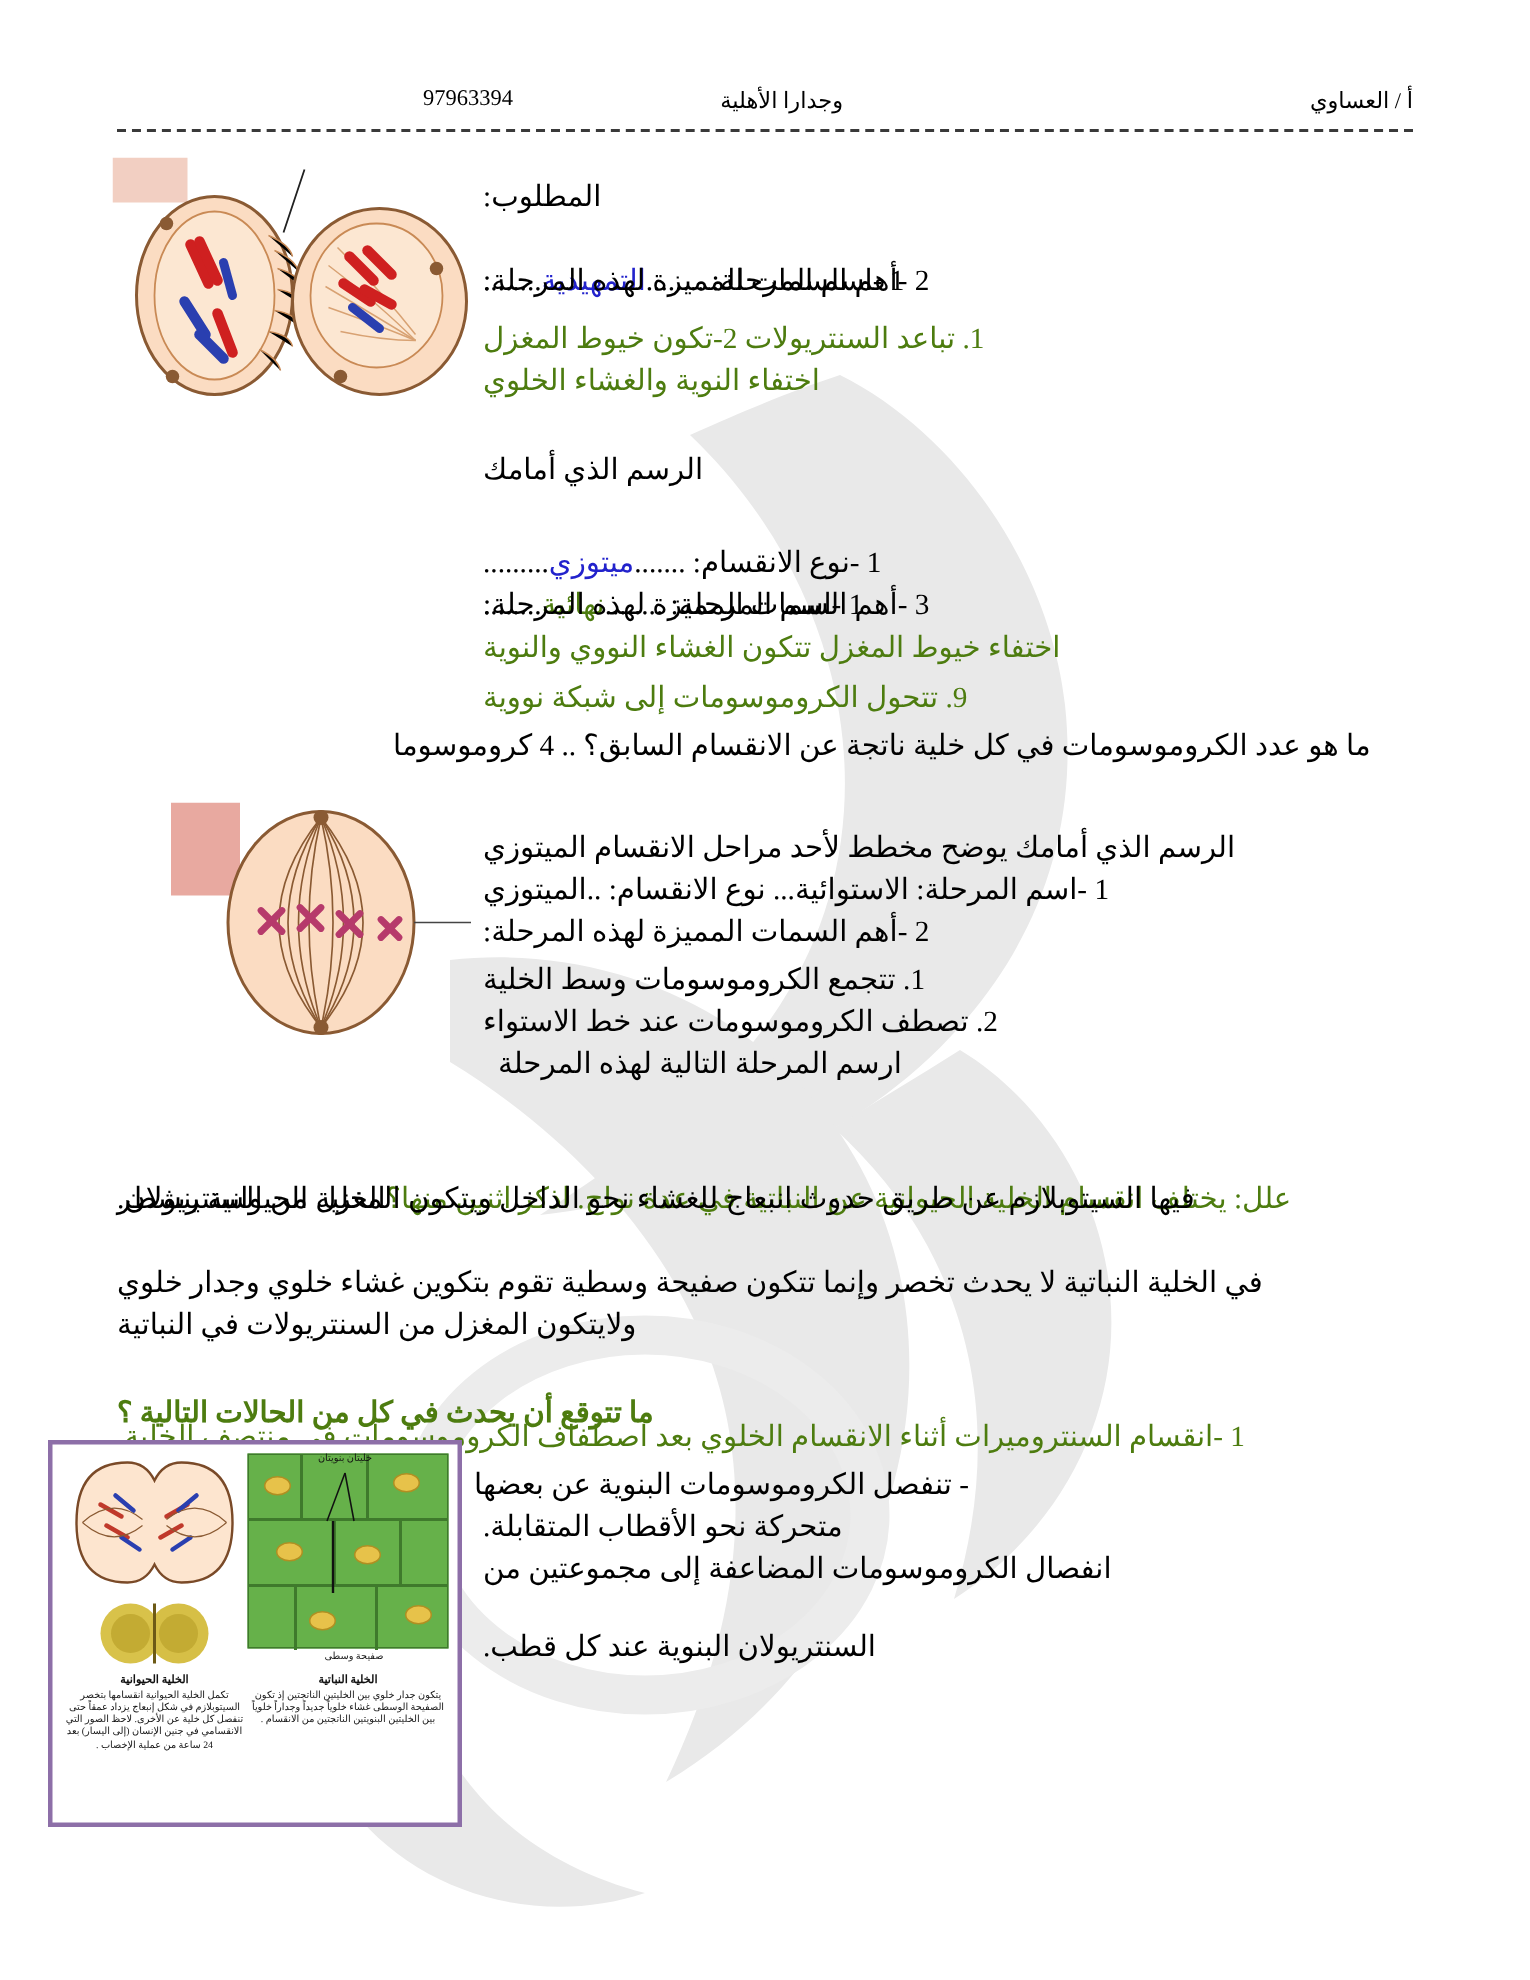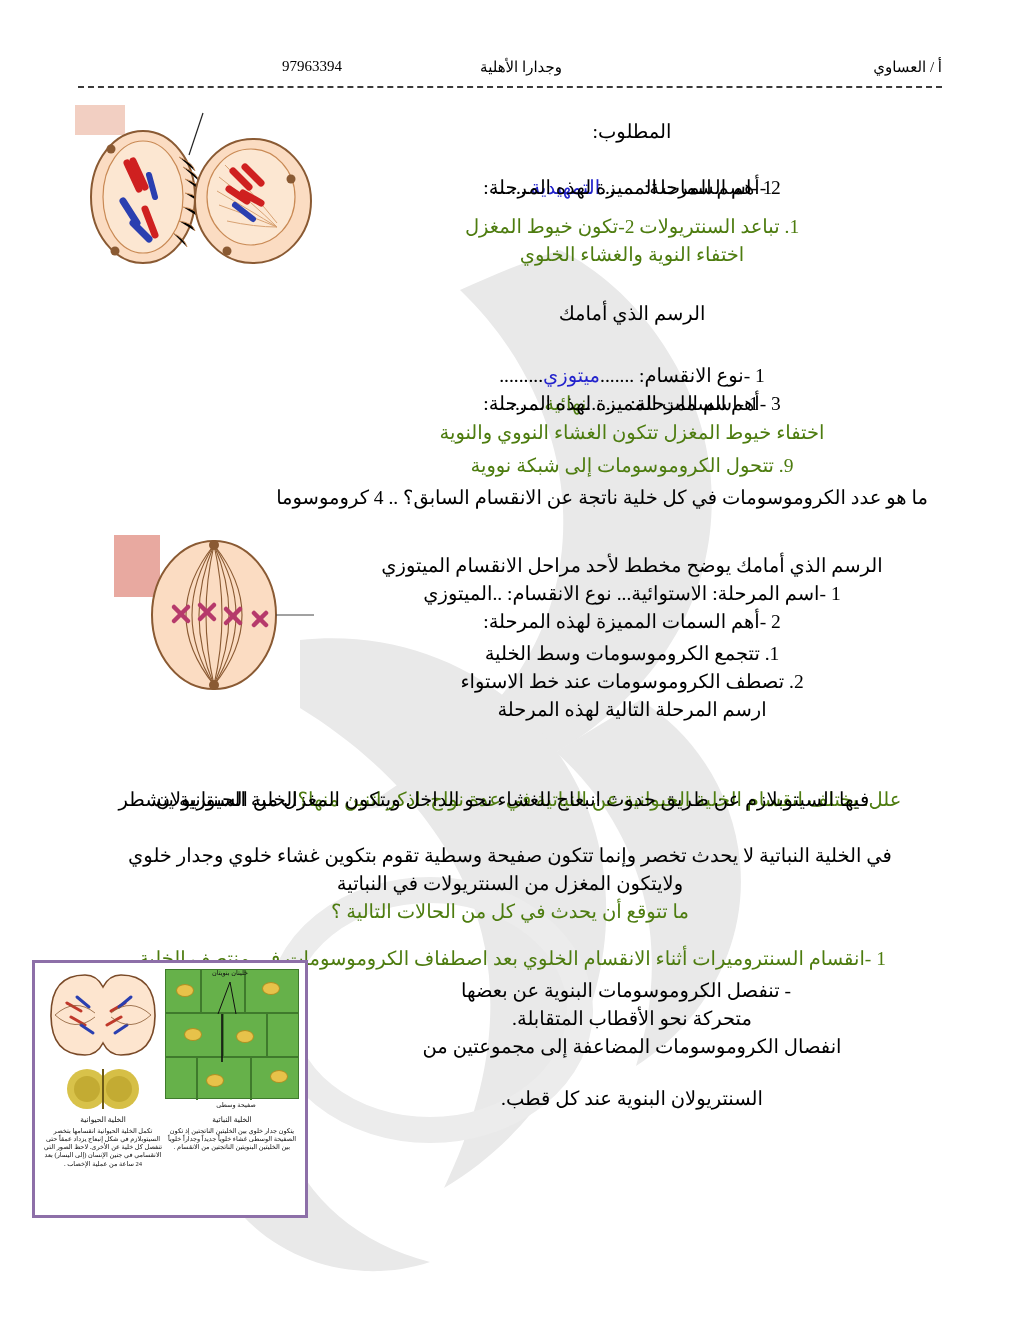--- a/index.html
+++ b/index.html
@@ -67,28 +67,28 @@
     right: 78px;
     left: 78px;
     border-top: 2px dashed #3a3a3a;
     height: 0;
   }
 
   
   .blk {
     position: absolute;
     direction: rtl;
-    text-align: center;
+    text-align: left;
     font-size: 19.5px;
     line-height: 1.42;
     white-space: pre-line;
   }
   .red { color: #4d7c0f; }
   .blue { color: #2222cc; }
-  .bold { font-weight: normal; }
+  .bold { font-weight: bold; margin-top: 31px; }
 
   
   .fig {
     position: absolute;
     z-index: 1;
   }
 
   .frame-bottom {
     position: absolute;
     border: 3px solid #8d6fa8;
@@ -109,21 +109,21 @@
     border: 1px solid #b08f22;
   }
   .cap {
     position: absolute;
     font-size: 6.5px;
     line-height: 1.25;
     text-align: center;
     direction: rtl;
     color: #111;
   }
-  .cap-b { font-weight: normal; font-size: 7.5px; }
+  .cap-b { font-weight: bold; font-size: 7.5px; }
 </style>
 </head>
 <body>
 
 <div class="page">
 
   <div class="watermark">
     <svg viewBox="0 0 1020 1320" xmlns="http://www.w3.org/2000/svg">
       <g fill="#e9e9e9">
         <path d="M560 250 c80 40 140 130 150 220 c12 110 -40 200 -120 260 c-70 52 -150 70 -230 80 c60 -40 120 -78 160 -140 c44 -68 54 -150 32 -228 c-16 -58 -48 -110 -92 -152 c40 -18 70 -30 100 -40 z"></path>
@@ -251,21 +251,21 @@
         </g>
         <path d="M162 80 l40 0" stroke="#444" stroke-width="1" fill="none"></path>
       </svg>
     </div>
 
     <div class="blk" style="top:552px; right:78px; width:620px;">الرسم الذي أمامك يوضح مخطط لأحد مراحل الانقسام الميتوزي</div>
     <div class="blk" style="top:580px; right:78px; width:620px;">1 -اسم المرحلة: الاستوائية...  نوع الانقسام: ..الميتوزي</div>
     <div class="blk" style="top:608px; right:78px; width:620px;">2 -أهم السمات المميزة لهذه المرحلة:</div>
     <div class="blk" style="top:640px; right:78px; width:620px;">1. تتجمع الكروموسومات وسط الخلية</div>
     <div class="blk" style="top:668px; right:78px; width:620px;">2. تصطف الكروموسومات عند خط الاستواء</div>
-    <div class="blk" style="top:696px; right:78px; width:620px;">ارسم المرحلة التالية لهذه المرحلة</div>
+    <div class="blk" style="top:696px; right:68px; width:620px;">ارسم المرحلة التالية لهذه المرحلة</div>
 
     <div class="blk" style="top:758px; right:78px; width:864px;">
       <span class="red">علل: يختلف انقسام الخلية الحيوانية عن النباتية في عدة نواح. اذكر اثنين منها؟</span><span>الخلية الحيوانية ينشطر</span>
     </div>
     <div class="blk" style="top:786px; right:78px; width:864px;">فيها السيتوبلازم عن طريق حدوث انبعاج للغشاء نحو الداخل ويتكون المغزل من السنتريولان.</div>
 
     <div class="blk" style="top:842px; right:78px; width:864px;">في الخلية النباتية لا يحدث تخصر وإنما تتكون صفيحة وسطية تقوم بتكوين غشاء خلوي وجدار خلوي</div>
     <div class="blk" style="top:870px; right:78px; width:864px;">ولايتكون المغزل من السنتريولات في النباتية</div>
 
     <div class="blk red bold" style="top:898px; right:78px; width:864px;">ما تتوقع أن يحدث في كل من الحالات التالية ؟</div>

